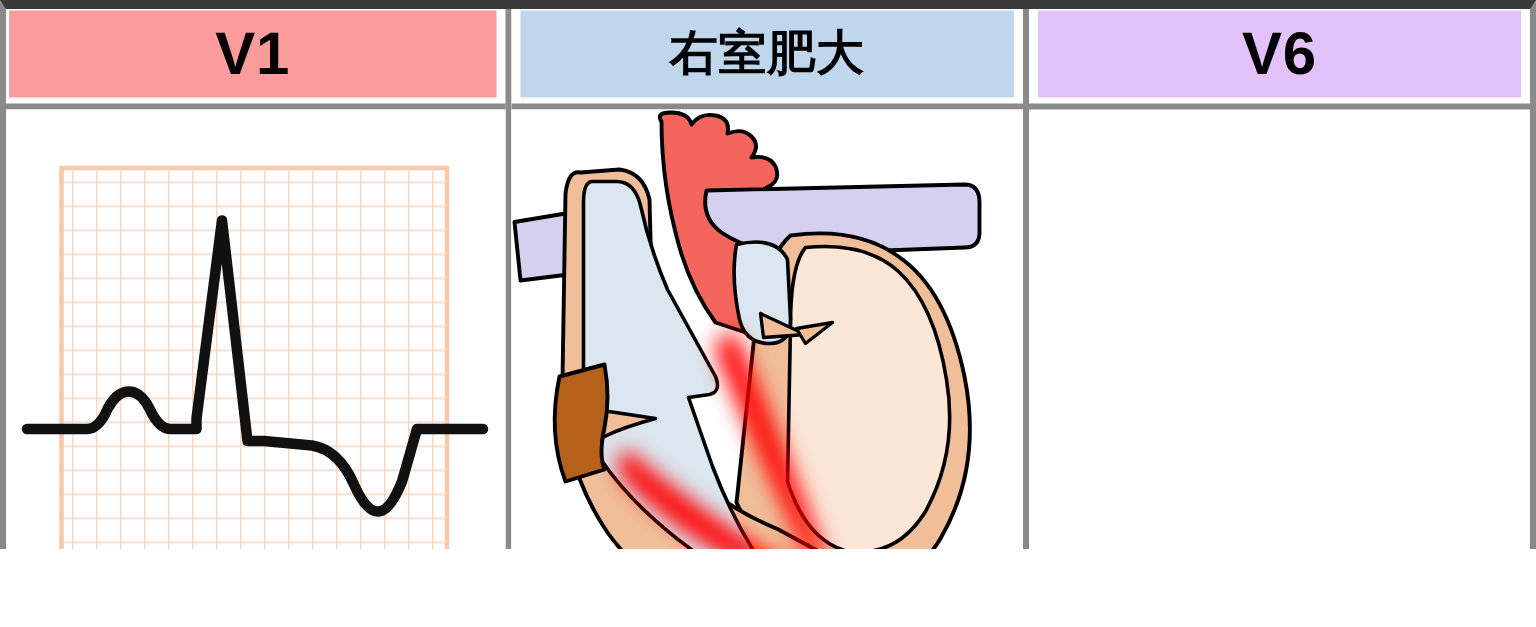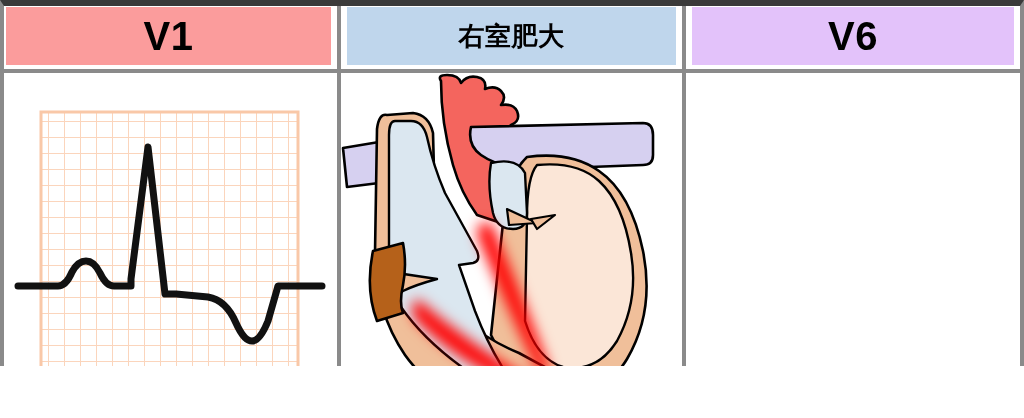--- a/index.html
+++ b/index.html
@@ -56,21 +56,21 @@
     height: 58px;
     box-sizing: border-box;
     display: flex;
     align-items: center;
     justify-content: center;
     font-weight: bold;
     color: #000000;
     letter-spacing: 0.5px;
   }
   .panel-v1 .panel-header  { background: #fb9c9c; font-size: 40px; }
-  .panel-mid .panel-header { background: #bfd6ec; font-size: 26px; font-family: "DejaVu Sans", "Liberation Sans", sans-serif; }
+  .panel-mid .panel-header { background: #bfd6ec; font-size: 32px; font-family: "DejaVu Sans", "Liberation Sans", sans-serif; }
   .panel-v6 .panel-header  { background: #e3c2fa; font-size: 40px; }
 
   .header-underline {
     position: absolute;
     left: 0;
     top: 69px;
     width: 100%;
     height: 4px;
     background: #8a8a8a;
   }

